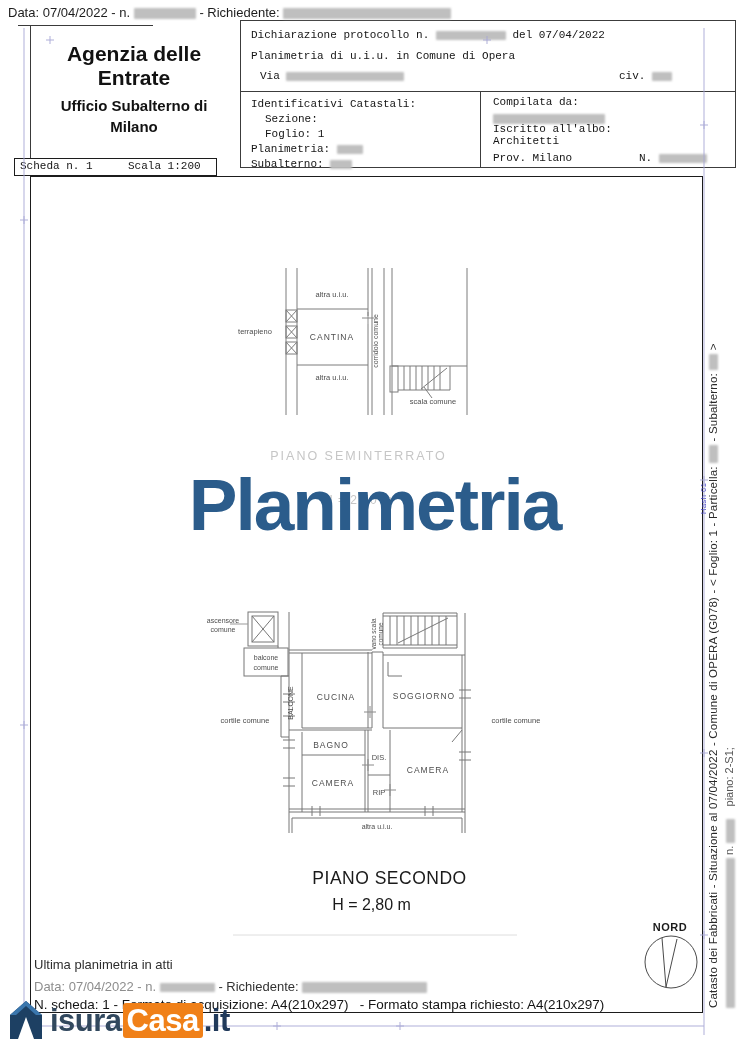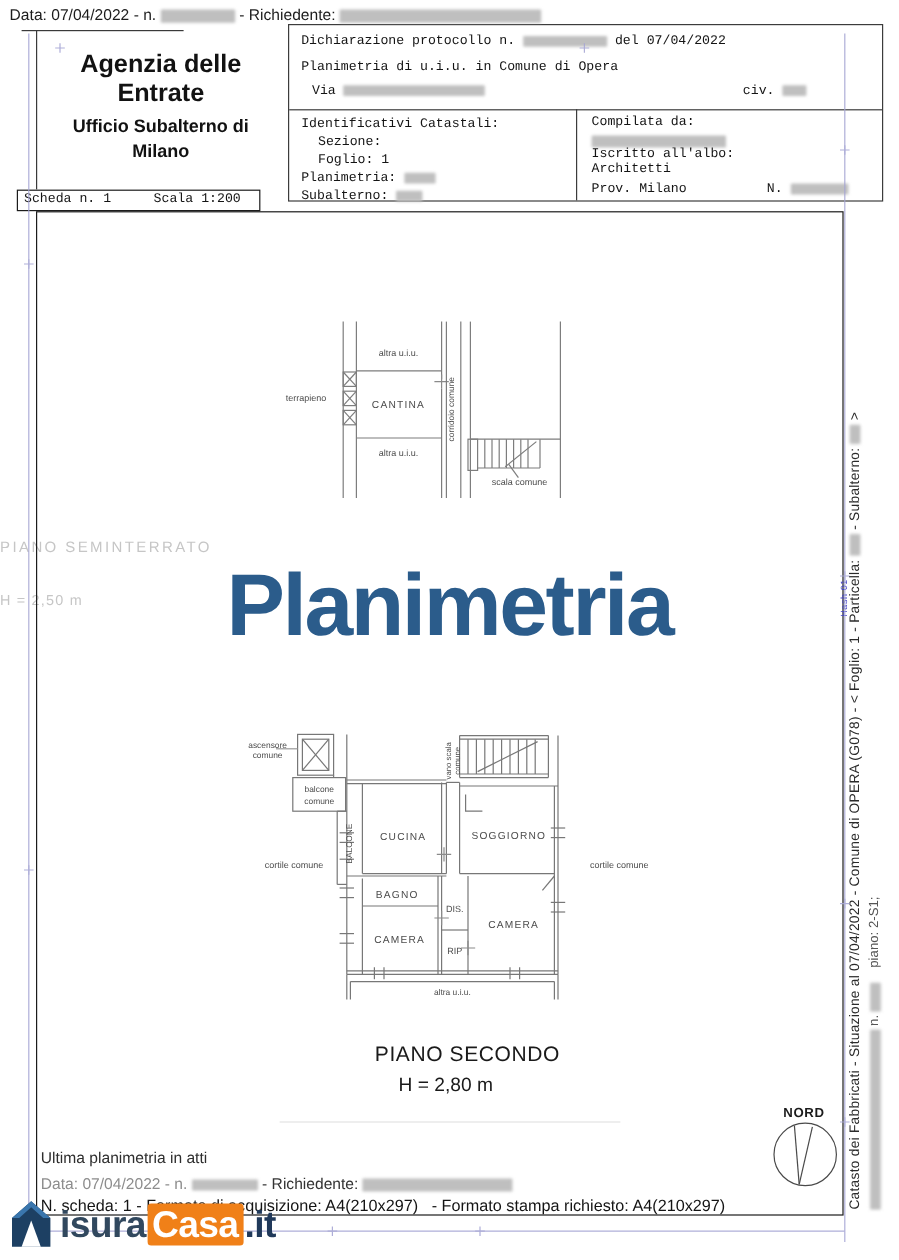--- a/index.html
+++ b/index.html
@@ -26,21 +26,21 @@
   
   #scheda-bar{left:14px;top:158px;width:201px;height:16px;border:1.5px solid #1c1c1c;background:#fff;z-index:2;}
   
   #main-frame{left:30px;top:176px;width:671px;height:835px;border:1.8px solid #1b1b1b;background:transparent;z-index:2;}
   #plan-svg{left:30px;top:176px;z-index:2;}
   
   #watermark{left:0;top:424px;width:749px;text-align:center;z-index:5;pointer-events:none;
       font-weight:bold;color:#2b5c8b;letter-spacing:-2px;line-height:1.0;}
   #watermark .w1{font-size:73px;margin-top:44px;}
   #watermark .w2{font-size:73px;margin-top:16px;}
-  #hidden-caption{left:0;top:449px;width:717px;z-index:1;color:#c6c6c6;letter-spacing:2px;font-size:12.5px;}
+  #hidden-caption{left:0;top:449px;width:717px;text-align:center;z-index:1;color:#c6c6c6;letter-spacing:2px;font-size:12.5px;}
   #hidden-caption .h2{font-size:12px;margin-top:30px;letter-spacing:1px;}
   
   #plan-caption{left:30px;top:868px;width:683px;text-align:center;z-index:3;color:#1a1a1a;}
   #plan-caption .c1{font-size:17.5px;letter-spacing:0.5px;padding-left:36px;}
   #plan-caption .c2{font-size:16px;margin-top:7px;}
   
   #footer-ultima{left:34px;top:957px;font-size:13px;color:#2e2e2e;z-index:3;white-space:nowrap;}
   #footer-data{left:34px;top:979px;font-size:13px;color:#8d8d8d;z-index:3;white-space:nowrap;}
   #footer-data .dark{color:#333;}
   #footer-formats{left:34px;top:997px;font-size:13.5px;color:#141414;z-index:3;white-space:nowrap;}

